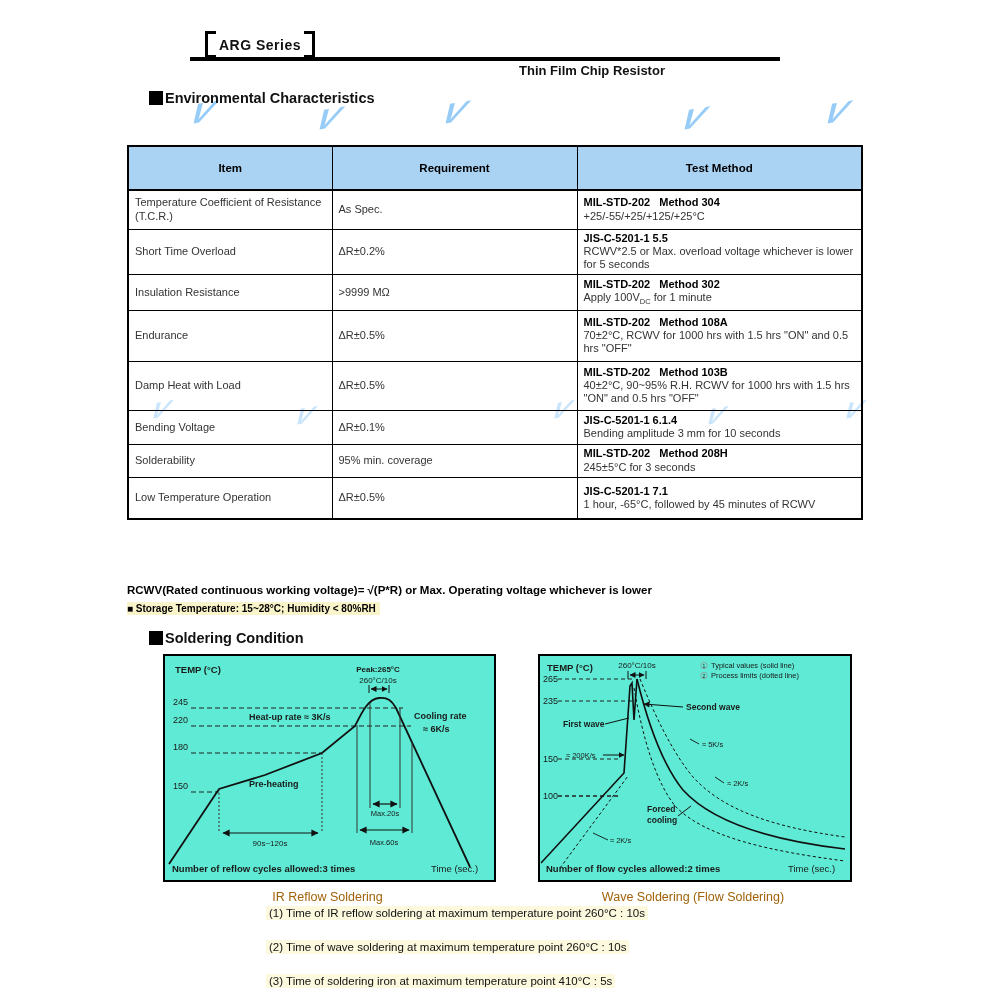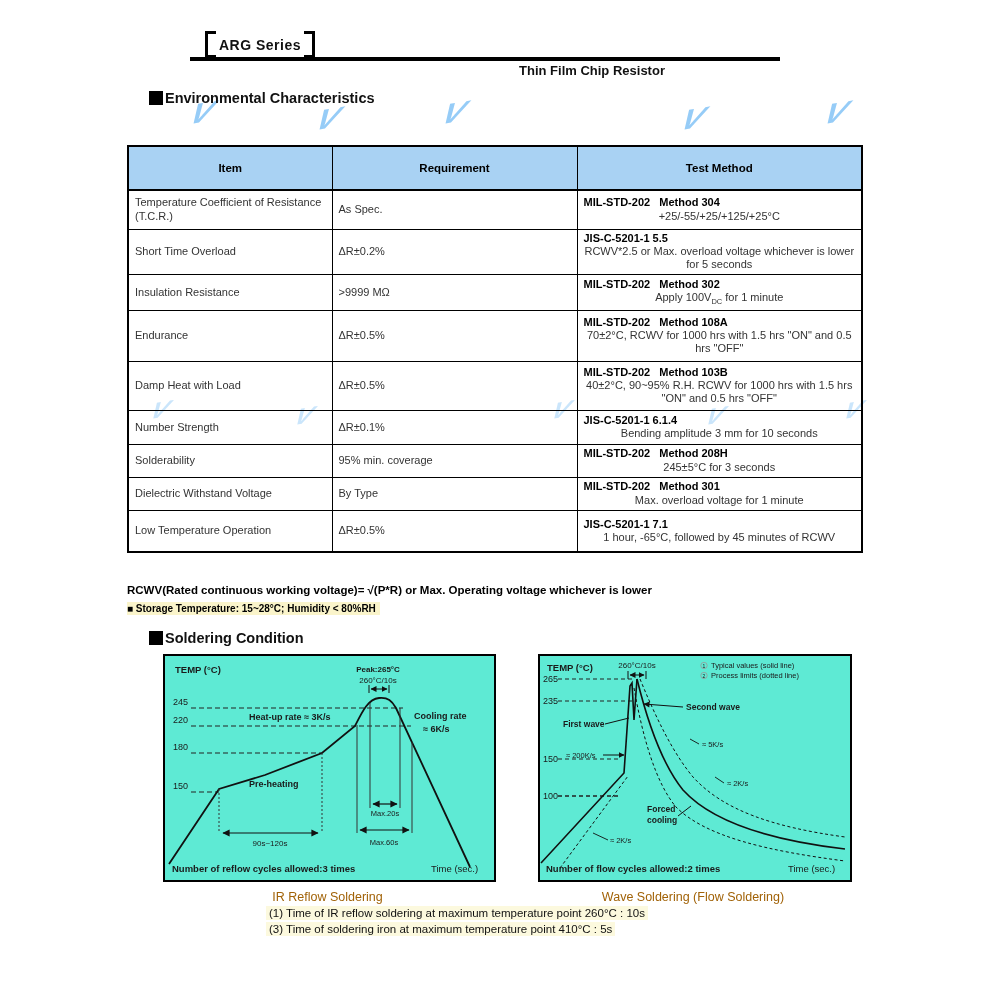--- a/index.html
+++ b/index.html
@@ -19,40 +19,40 @@
   .sec-head .sq{width:14px;height:14px;background:#000;margin-right:2px;flex:0 0 auto;}
   .sec-env{left:127px;top:90px;}
   .sec-sold{left:127px;top:630px;}
 
   
   table.env{left:127px;top:113px;width:734px;position:absolute;border-collapse:collapse;table-layout:fixed;border:2.5px solid #000;margin-top:32px;}
   table.env col.c1{width:204px;} table.env col.c2{width:245px;} table.env col.c3{width:285px;}
   table.env th{background:#a9d2f3;border:1px solid #000;border-bottom:2px solid #000;font-size:11.5px;font-weight:bold;height:40px;text-align:center;color:#000;}
   table.env td{border:1px solid #000;font-size:11px;line-height:1.22;padding:2px 6px;vertical-align:middle;color:#333;}
   .m-title{font-weight:bold;color:#000;white-space:pre-wrap;display:block;}
-  .m-detail{display:block;color:#333;text-align:center;}
+  .m-detail{display:block;color:#333;}
   sub.dc{font-size:7.5px;}
 
   
   .rcwv-note{left:127px;top:584px;font-size:11.5px;font-weight:bold;color:#000;}
   .storage-note{left:127px;top:602px;font-size:10px;font-weight:bold;color:#000;background:rgba(245,234,150,.5);padding:1px 4px 1px 0;}
 
   
   .gbox{border:2.5px solid #000;background:#5eead4;}
   .gbox-left{left:163px;top:654px;width:329px;height:224px;}
   .gbox-right{left:538px;top:654px;width:310px;height:224px;}
   .gbox svg{display:block;width:100%;height:100%;}
   svg text{font-family:"Liberation Sans",sans-serif;fill:#1a1a1a;}
   .caption{top:882px;text-align:center;font-size:12.5px;color:#a16207;margin-top:8px;}
   .cap-left{left:163px;width:329px;}
   .cap-right{left:538px;width:310px;}
 
   
   .footnotes{left:266px;top:906px;font-size:11.5px;color:#111;}
-  .footnotes div{margin-bottom:2px;background:rgba(247,238,160,.35);display:table;padding:1px 3px;}
+  .footnotes div{margin-bottom:20px;background:rgba(247,238,160,.35);display:table;padding:1px 3px;}
 
   
   .wm{position:absolute;font-style:italic;font-weight:bold;font-size:30px;color:#2f9bf0;transform:skewX(-30deg) rotate(-10deg);opacity:.5;pointer-events:none;}
   .wm.faint{font-size:24px;opacity:.25;}
 </style>
 </head>
 <body>
 
 <span class="wm" style="left:192px;top:96px;">V</span>
 <span class="wm" style="left:318px;top:102px;">V</span>
@@ -126,41 +126,33 @@
     </tr>
     <tr style="height:49px;">
       <td>Damp Heat with Load</td>
       <td>ΔR±0.5%</td>
       <td>
         <span class="m-title">MIL-STD-202   Method 103B</span>
         <span class="m-detail">40±2°C, 90~95% R.H. RCWV for 1000 hrs with 1.5 hrs "ON" and 0.5 hrs "OFF"</span>
       </td>
     </tr>
     <tr style="height:34px;">
-      <td>Number Strength</td>
+      <td>Bending Voltage</td>
       <td>ΔR±0.1%</td>
       <td>
         <span class="m-title">JIS-C-5201-1 6.1.4</span>
         <span class="m-detail">Bending amplitude 3 mm for 10 seconds</span>
       </td>
     </tr>
     <tr style="height:33px;">
       <td>Solderability</td>
       <td>95% min. coverage</td>
       <td>
         <span class="m-title">MIL-STD-202   Method 208H</span>
         <span class="m-detail">245±5°C for 3 seconds</span>
-      </td>
-    </tr>
-    <tr style="height:33px;">
-      <td>Dielectric Withstand Voltage</td>
-      <td>By Type</td>
-      <td>
-        <span class="m-title">MIL-STD-202   Method 301</span>
-        <span class="m-detail">Max. overload voltage for 1 minute</span>
       </td>
     </tr>
     <tr style="height:42px;">
       <td>Low Temperature Operation</td>
       <td>ΔR±0.5%</td>
       <td>
         <span class="m-title">JIS-C-5201-1 7.1</span>
         <span class="m-detail">1 hour, -65°C, followed by 45 minutes of RCWV</span>
       </td>
     </tr>
@@ -273,14 +265,15 @@
   <text x="6" y="216" font-size="9.5" font-weight="bold">Number of flow cycles allowed:2 times</text>
   <text x="248" y="216" font-size="9.5">Time (sec.)</text>
 </svg>
 </div>
 
 <div class="abs caption cap-left">IR Reflow Soldering</div>
 <div class="abs caption cap-right">Wave Soldering (Flow Soldering)</div>
 
 <div class="abs footnotes">
   <div>(1) Time of IR reflow soldering at maximum temperature point 260°C : 10s</div>
+  <div>(2) Time of wave soldering at maximum temperature point 260°C : 10s</div>
   <div>(3) Time of soldering iron at maximum temperature point 410°C : 5s</div>
 </div>
 
 </body></html>

